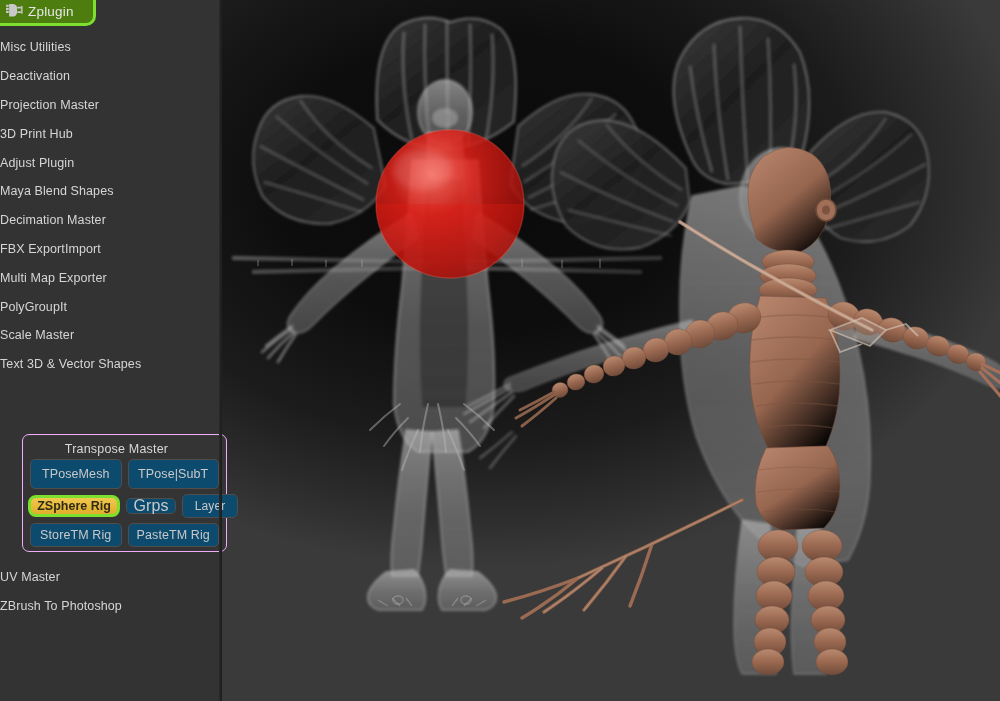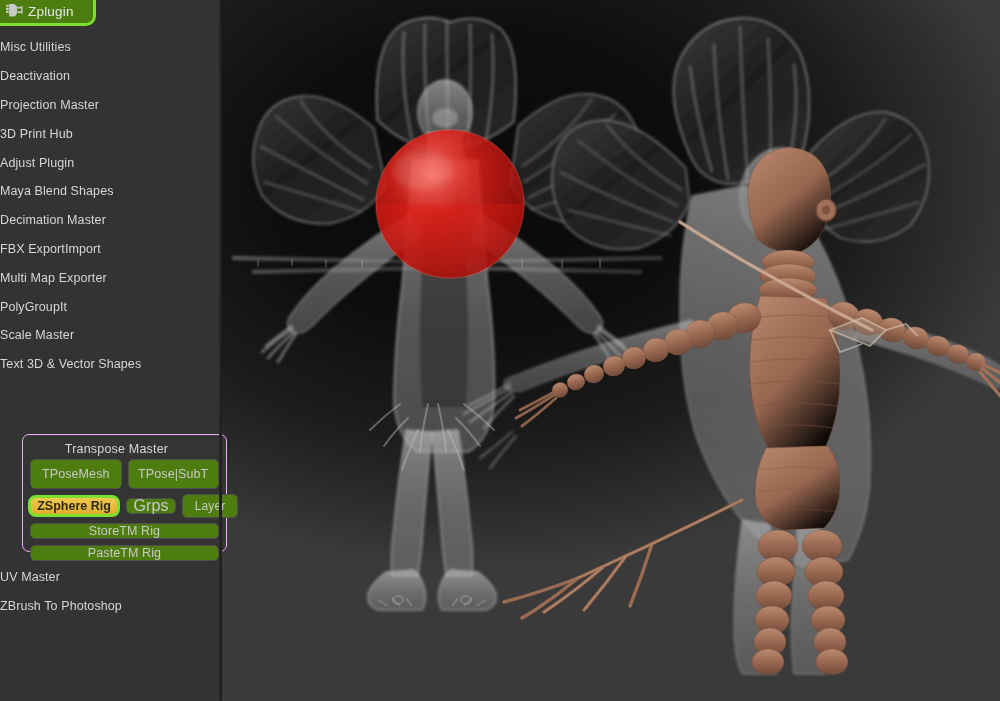--- a/index.html
+++ b/index.html
@@ -107,21 +107,21 @@
     letter-spacing: 0.2px;
     padding-right: 16px;
   }
   .tm-row {
     display: flex;
     gap: 6px;
     padding: 0 4px;
     margin-bottom: 4px;
   }
   .tm-btn {
-    background: #4d7c0f;
+    background: #0c4a6e;
     border: 1px solid #4e4e4e;
     border-radius: 5px;
     color: #c9c9c9;
     font-size: 12.5px;
     letter-spacing: 0.1px;
     display: flex;
     align-items: center;
     justify-content: center;
     height: 30px;
     cursor: pointer;
@@ -146,21 +146,21 @@
     justify-content: center;
     cursor: pointer;
     white-space: nowrap;
     user-select: none;
     margin-left: -2px;
     flex: 0 0 92px;
   }
   #tm-grps-btn  { flex: 0 0 50px; height: 16px; font-size: 16px; }
   #tm-layer-btn { flex: 0 0 56px; height: 24px; font-size: 12px; }
 
-  #tm-row-3 { margin-bottom: 0; flex-direction: column; }
+  #tm-row-3 { margin-bottom: 0; }
   #tm-row-3 .tm-btn { height: 24px; font-size: 12.5px; }
 
   
   #menu-list-bottom {
     position: absolute;
     top: 563px; left: 0;
     width: 222px;
   }
 
   

